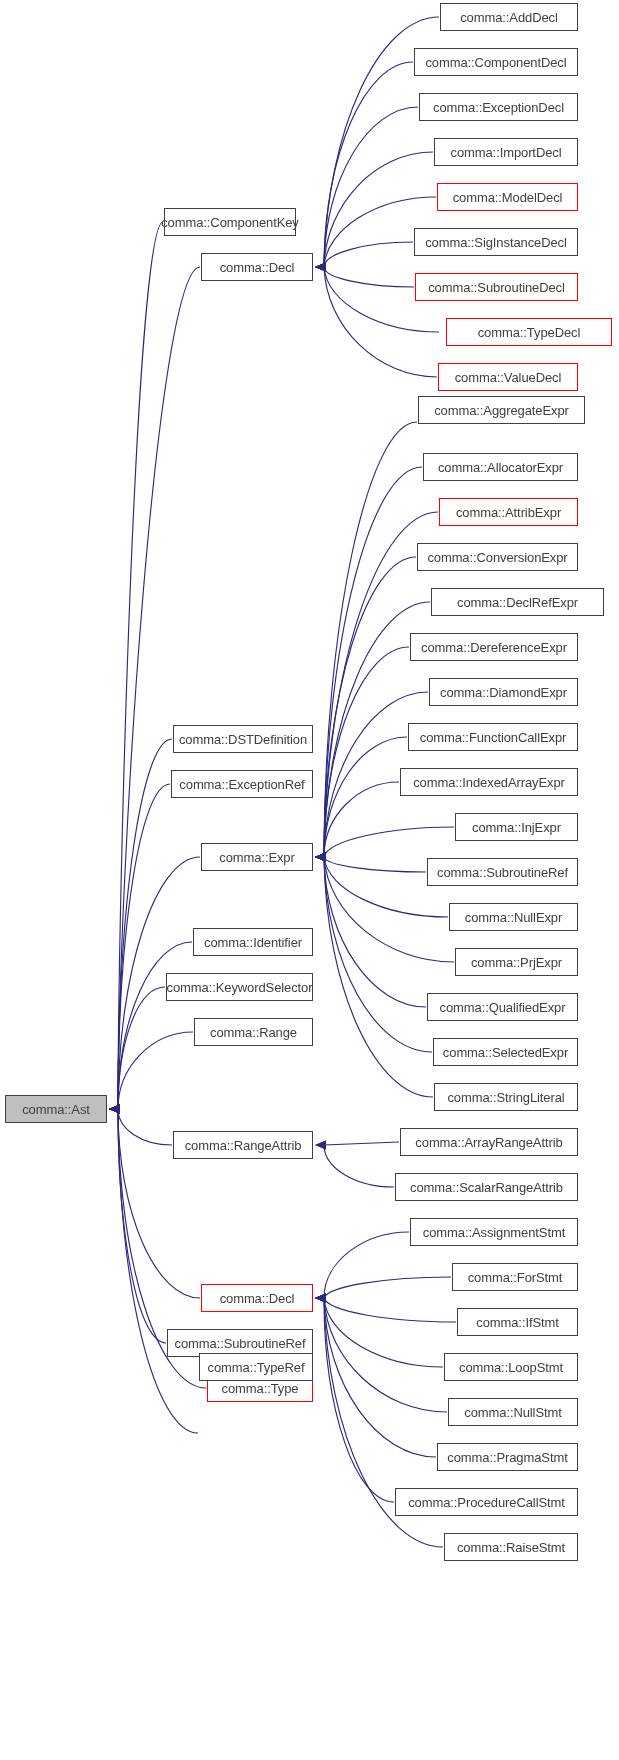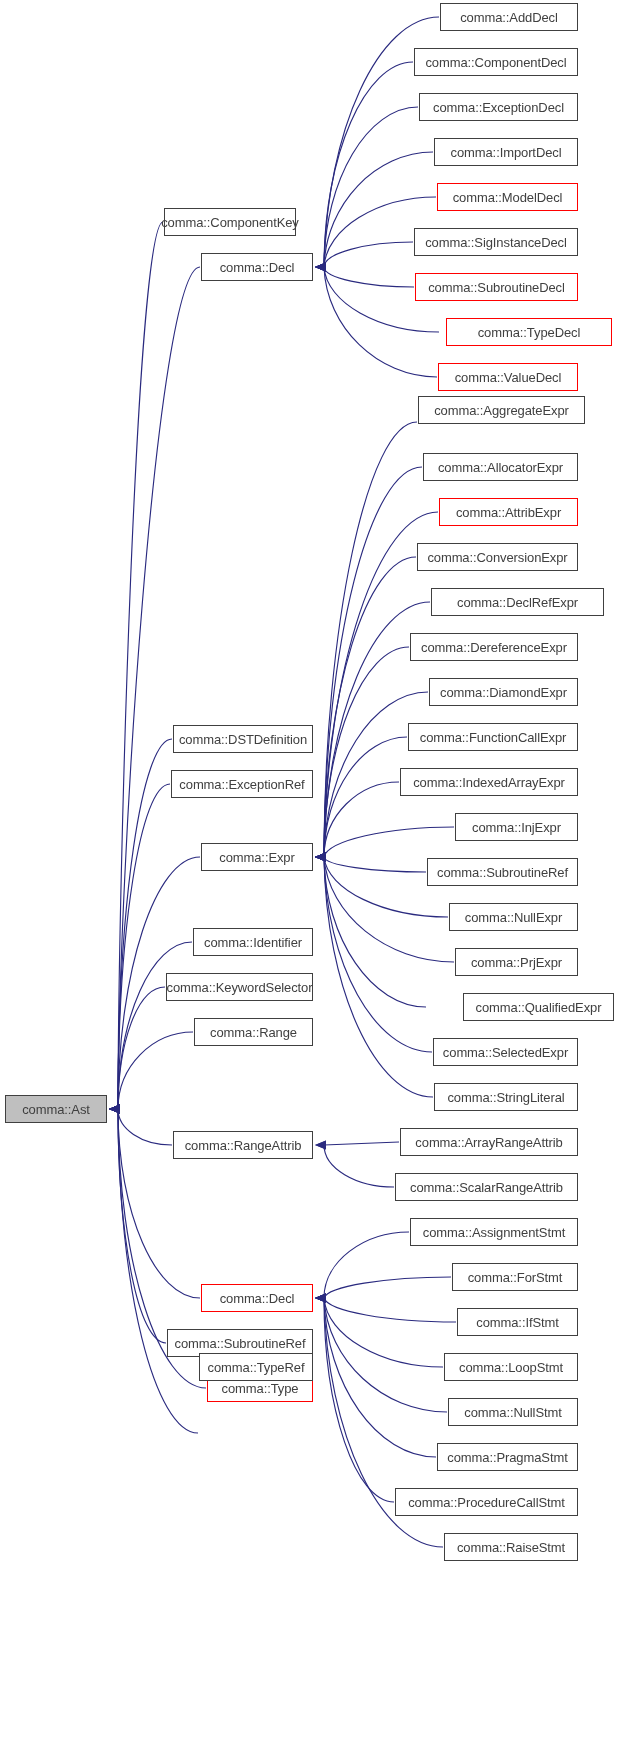--- a/index.html
+++ b/index.html
@@ -211,21 +211,21 @@
       </div>
       <div class="node" style="left: 427px; top: 858px; width: 151px;">
         <span class="node-label">comma::SubroutineRef</span>
       </div>
       <div class="node" style="left: 449px; top: 903px; width: 129px;">
         <span class="node-label">comma::NullExpr</span>
       </div>
       <div class="node" style="left: 455px; top: 948px; width: 123px;">
         <span class="node-label">comma::PrjExpr</span>
       </div>
-      <div class="node" style="left: 427px; top: 993px; width: 151px; margin-left: 36px;">
+      <div class="node" style="left: 427px; top: 993px; width: 151px;">
         <span class="node-label">comma::QualifiedExpr</span>
       </div>
       <div class="node" style="left: 433px; top: 1038px; width: 145px;">
         <span class="node-label">comma::SelectedExpr</span>
       </div>
       <div class="node" style="left: 434px; top: 1083px; width: 144px;">
         <span class="node-label">comma::StringLiteral</span>
       </div>
       <div class="node" style="left: 400px; top: 1128px; width: 178px;">
         <span class="node-label">comma::ArrayRangeAttrib</span>

